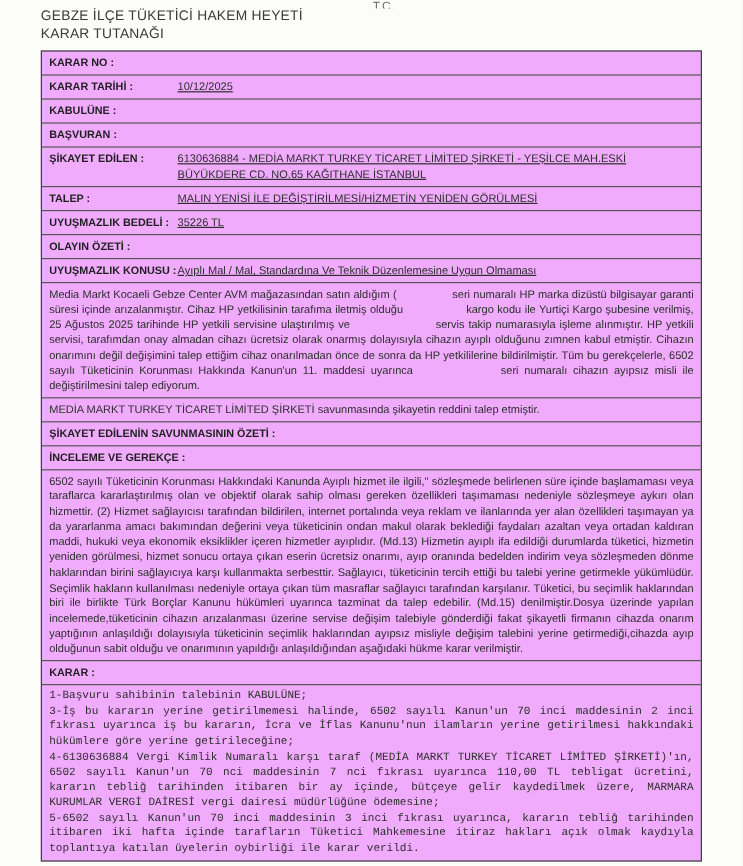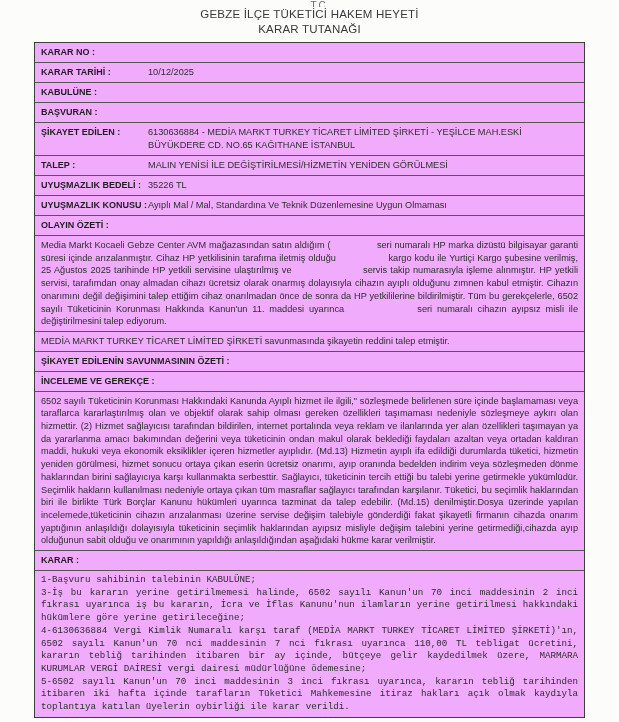--- a/index.html
+++ b/index.html
@@ -4,29 +4,29 @@
 <style>
   html,body{margin:0;padding:0;background:#e8e8e8;}
   .page{
     width:619px;height:722px;box-sizing:border-box;
     background:#fcfcfb;color:#2b2b2b;
     font-family:"Liberation Sans", sans-serif;
     padding:0 34px;position:relative;overflow:hidden;
   }
   .tc-clip{height:7px;overflow:hidden;text-align:center;color:#6b6b6b;}
   .tc-clip span{display:inline-block;font-size:10px;transform:translateY(-5px);margin-left:20px;}
-  .title{text-align:center;font-size:11.5px;line-height:15px;color:#3a3a3a;letter-spacing:.2px;}
+  .title{text-align:left;font-size:11.5px;line-height:15px;color:#3a3a3a;letter-spacing:.2px;}
   .doc-table{
     margin-top:5px;border:1.6px solid #3f3f3f;background:#f0abfc;
   }
   .row{display:flex;border-bottom:1px solid #565656;padding:3px 6px;align-items:flex-start;}
   .row:last-child{border-bottom:none;font-family:Liberation Mono, monospace;}
   .lbl{font-weight:bold;font-size:9px;line-height:13px;flex:0 0 107px;white-space:nowrap;color:#1f1f1f;}
   .lbl.wide{flex:0 0 auto;}
-  .val{font-size:9.2px;line-height:13px;flex:1;color:#2e2e2e;}
+  .val{font-size:9.2px;line-height:13px;flex:1;color:#2e2e2e;text-decoration:underline;}
   .para{display:block;}
   .para p{margin:0;font-size:9.2px;line-height:12.7px;text-align:justify;white-space:pre-wrap;color:#2e2e2e;}
   .decision-item{margin:0;font-size:9.2px;line-height:12.7px;text-align:justify;color:#2e2e2e;}
   .footer-note{margin:9px 2px 0 2px;font-size:9.2px;line-height:13px;text-align:justify;color:#2e2e2e;}
 </style>
 </head>
 <body>
 
 <div class="page">
 
@@ -68,26 +68,26 @@
       <span class="lbl">TALEP :</span>
       <span class="val">MALIN YENİSİ İLE DEĞİŞTİRİLMESİ/HİZMETİN YENİDEN GÖRÜLMESİ</span>
     </div>
 
     <div class="row">
       <span class="lbl">UYUŞMAZLIK BEDELİ :</span>
       <span class="val">35226 TL</span>
     </div>
 
     <div class="row">
-      <span class="lbl">UYUŞMAZLIK KONUSU :</span>
-      <span class="val">Ayıplı Mal / Mal, Standardına Ve Teknik Düzenlemesine Uygun Olmaması</span>
+      <span class="lbl wide">OLAYIN ÖZETİ :</span>
     </div>
 
     <div class="row">
-      <span class="lbl wide">OLAYIN ÖZETİ :</span>
+      <span class="lbl">UYUŞMAZLIK KONUSU :</span>
+      <span class="val">Ayıplı Mal / Mal, Standardına Ve Teknik Düzenlemesine Uygun Olmaması</span>
     </div>
     <div class="row para">
       <p>Media Markt Kocaeli Gebze Center AVM mağazasından satın aldığım (                 seri numaralı HP marka dizüstü bilgisayar garanti süresi içinde arızalanmıştır. Cihaz HP yetkilisinin tarafıma iletmiş olduğu                  kargo kodu ile Yurtiçi Kargo şubesine verilmiş, 25 Ağustos 2025 tarihinde HP yetkili servisine ulaştırılmış ve                      servis takip numarasıyla işleme alınmıştır. HP yetkili servisi, tarafımdan onay almadan cihazı ücretsiz olarak onarmış dolayısıyla cihazın ayıplı olduğunu zımnen kabul etmiştir. Cihazın onarımını değil değişimini talep ettiğim cihaz onarılmadan önce de sonra da HP yetkililerine bildirilmiştir. Tüm bu gerekçelerle, 6502 sayılı Tüketicinin Korunması Hakkında Kanun'un 11. maddesi uyarınca               seri numaralı cihazın ayıpsız misli ile değiştirilmesini talep ediyorum.</p>
     </div>
 
     <div class="row para">
       <p>MEDİA MARKT TURKEY TİCARET LİMİTED ŞİRKETİ savunmasında şikayetin reddini talep etmiştir.</p>
     </div>
     <div class="row">
       <span class="lbl wide">ŞİKAYET EDİLENİN SAVUNMASININ ÖZETİ :</span>

